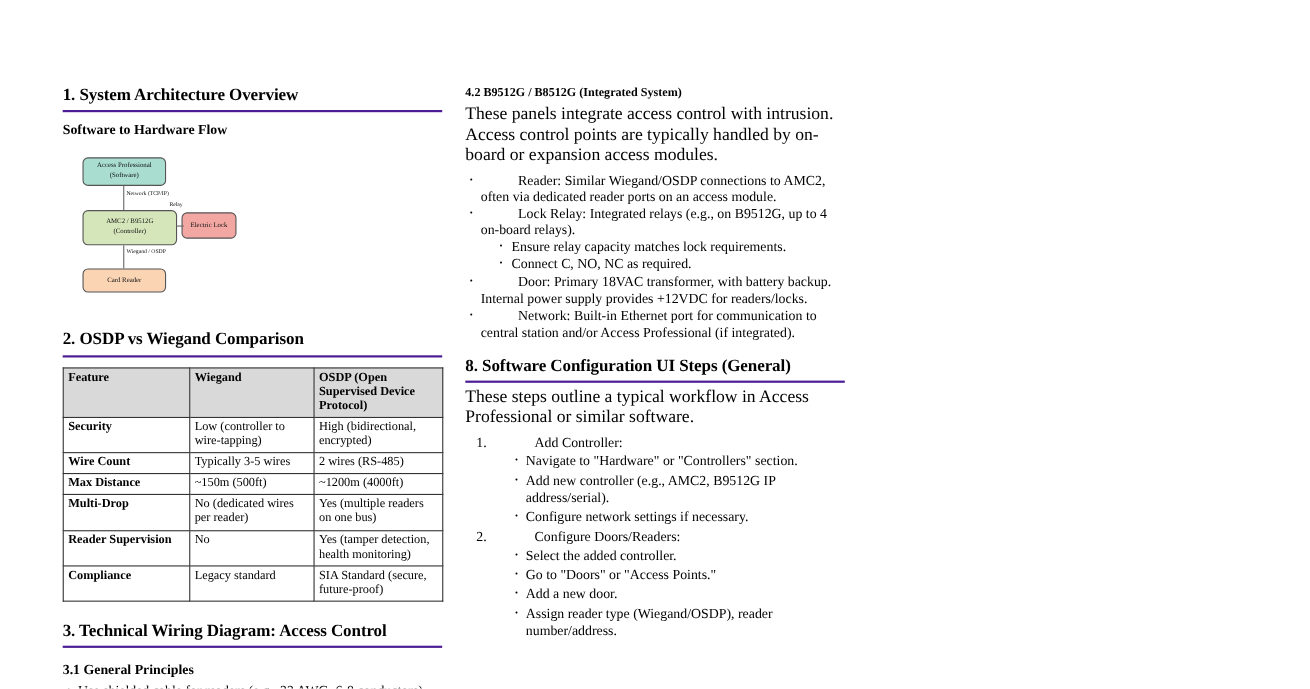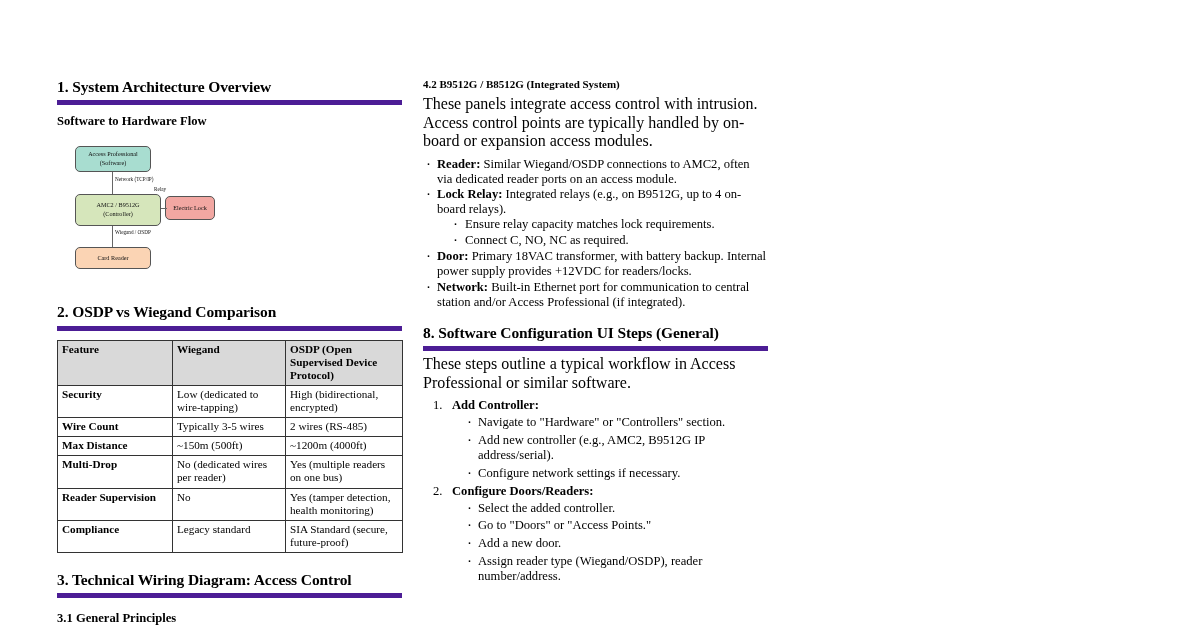--- a/index.html
+++ b/index.html
@@ -27,21 +27,21 @@
   }
   .col-left  { left: 57px; }
   .col-right { left: 423px; }
 
   h2.sec {
     font-family: "Liberation Serif", serif;
     font-size: 15.5px;
     font-weight: bold;
     margin: 0 0 3px 0;
     padding: 0 0 4px 0;
-    border-bottom: 5px solid #4c1d95;
+    border-bottom: 2px solid #4c1d95;
     line-height: 1.18;
     letter-spacing: -0.1px;
   }
   h3.sub {
     font-family: "Liberation Serif", serif;
     font-size: 12.6px;
     font-weight: bold;
     margin: 13px 0 4px 0;
     line-height: 1.2;
   }
@@ -93,21 +93,21 @@
     content: counter(stepnum) ".";
     position: absolute;
     left: 10px;
     top: 0;
   }
   ol.num ul.bul {
     margin: 2px 0 0 0;
     padding-left: 12px;
   }
   ol.num ul.bul > li { margin-bottom: 3px; }
-  .b { font-weight: bold; }
+  .b { font-weight: normal; margin-left: 34px; }
 
   
   table.cmp {
     border-collapse: collapse;
     width: 345px;
     margin-top: 9px;
     table-layout: fixed;
     font-size: 11.2px;
   }
   table.cmp th, table.cmp td {
@@ -216,21 +216,21 @@
       <thead>
         <tr>
           <th>Feature</th>
           <th>Wiegand</th>
           <th>OSDP (Open Supervised Device Protocol)</th>
         </tr>
       </thead>
       <tbody>
         <tr>
           <td>Security</td>
-          <td>Low (dedicated to wire-tapping)</td>
+          <td>Low (controller to wire-tapping)</td>
           <td>High (bidirectional, encrypted)</td>
         </tr>
         <tr>
           <td>Wire Count</td>
           <td>Typically 3-5 wires</td>
           <td>2 wires (RS-485)</td>
         </tr>
         <tr>
           <td>Max Distance</td>
           <td>~150m (500ft)</td>

